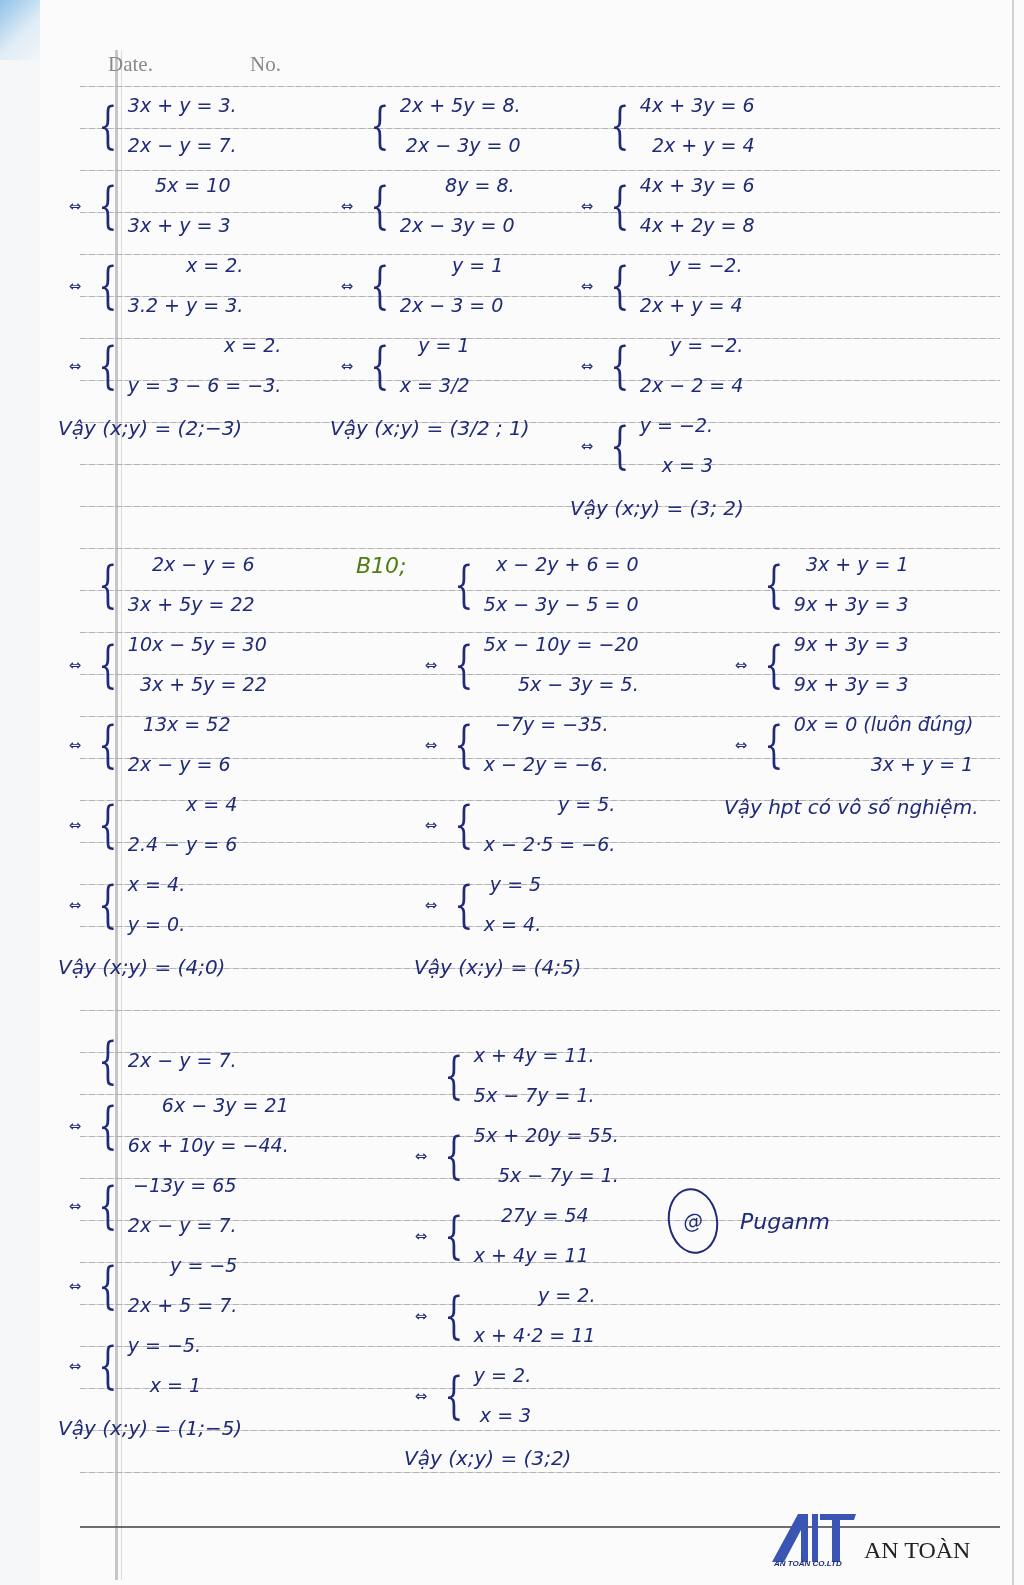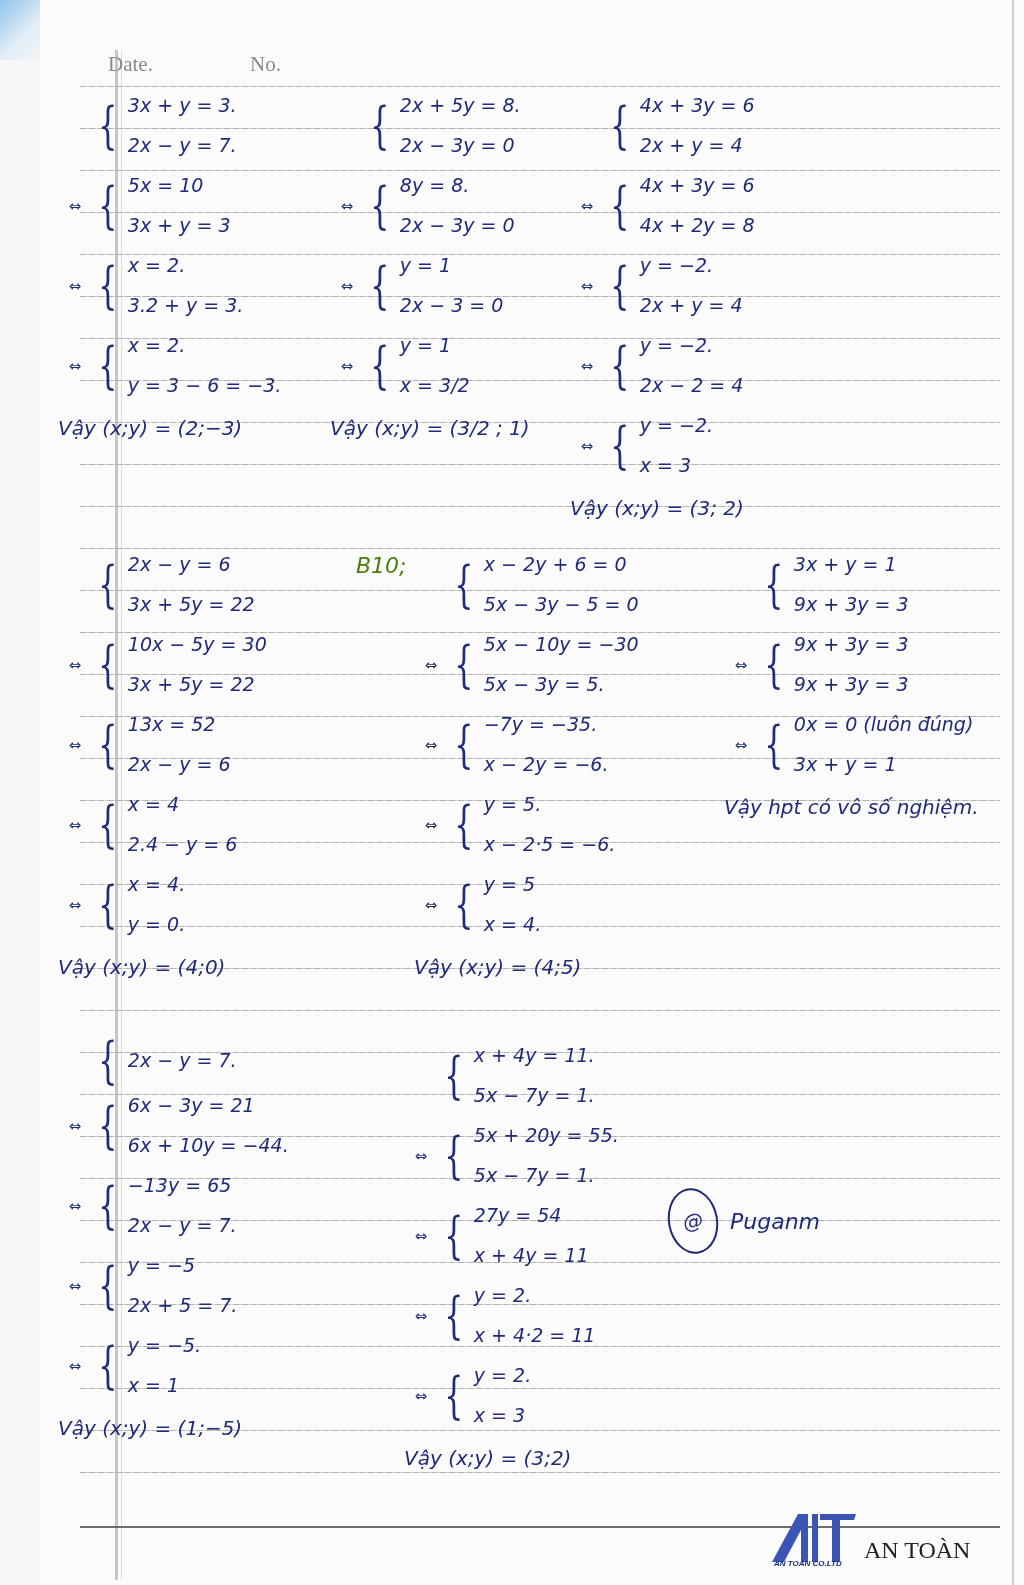--- a/index.html
+++ b/index.html
@@ -45,37 +45,37 @@
   .step { position:relative; display:flex; align-items:center; }
   .arrow {
     font-size:15px; width:34px; text-align:center; color:#1f2a78;
     font-style:normal;
   }
   .brace {
     font-size:50px; line-height:1; margin-right:4px; font-weight:200;
     font-family:"DejaVu Serif", serif; font-style:normal;
     transform:scaleX(.6); color:#1f2a78;
   }
-  .eqs { display:flex; flex-direction:column; }
+  .eqs { display:flex; flex-direction:column;text-align:right; }
   .eq { font-size:19px; line-height:38px; height:40px; white-space:nowrap; }
   .conclusion { font-size:20px; line-height:44px; height:46px; white-space:nowrap; }
   .label-b10 {
     position:absolute; left:356px; top:553px; font-size:22px; color:#4d7c0f;
     font-family:"DejaVu Sans", sans-serif; font-style:italic;
   }
   .signature {
     position:absolute; left:668px; top:1188px; display:flex; align-items:center;
     color:#1f2a78; font-family:"DejaVu Sans", sans-serif; font-style:italic;
   }
   .sig-circle {
     width:46px; height:62px; border:2px solid #1f2a78; border-radius:50%;
     display:flex; align-items:center; justify-content:center; font-size:20px;
     transform:rotate(-10deg);
   }
-  .sig-text { font-size:22px; margin-left:12px;font-style:italic; }
+  .sig-text { font-size:22px; margin-left:22px;font-style:italic; }
   .brand {
     position:absolute; left:768px; top:1510px; display:flex; align-items:flex-end;
   }
   .brand-logo { width:90px; height:58px; position:relative; }
   .brand-sub {
     position:absolute; left:6px; bottom:0; font-size:8px; font-weight:bold;
     color:#1b2e7a; font-family:"Liberation Sans", sans-serif; font-style:italic;
   }
   .brand-name {
     margin-left:6px; margin-bottom:4px; font-size:24px; color:#222;
@@ -297,21 +297,21 @@
       <span class="brace">{</span>
       <div class="eqs">
         <span class="eq">x − 2y + 6 = 0</span>
         <span class="eq">5x − 3y − 5 = 0</span>
       </div>
     </div>
     <div class="step">
       <span class="arrow">⇔</span>
       <span class="brace">{</span>
       <div class="eqs">
-        <span class="eq">5x − 10y = −30</span>
+        <span class="eq">5x − 10y = −20</span>
         <span class="eq">5x − 3y = 5.</span>
       </div>
     </div>
     <div class="step">
       <span class="arrow">⇔</span>
       <span class="brace">{</span>
       <div class="eqs">
         <span class="eq">−7y = −35.</span>
         <span class="eq">x − 2y = −6.</span>
       </div>

